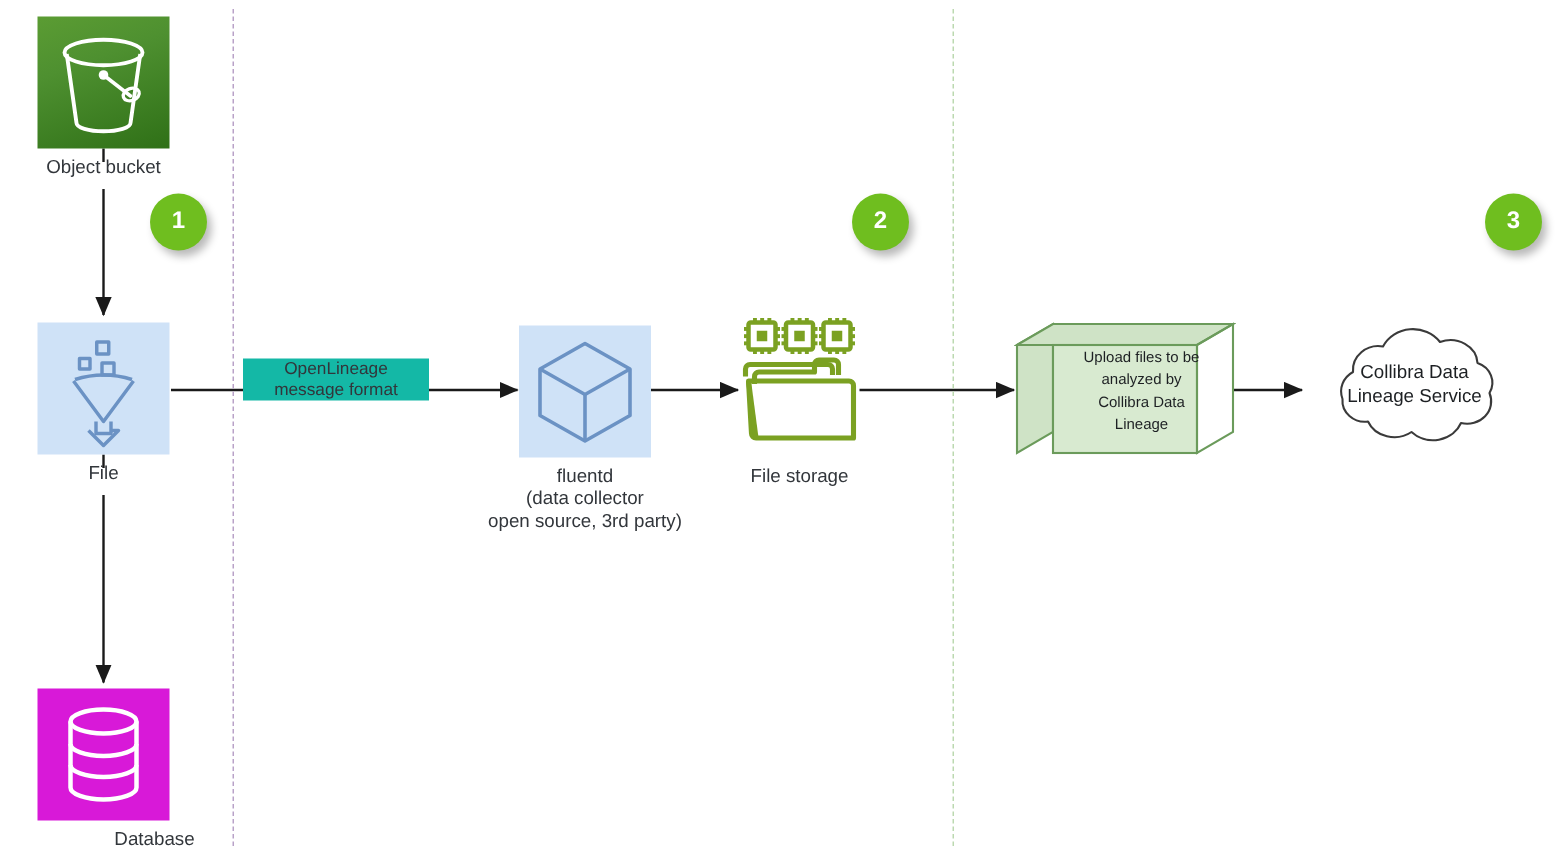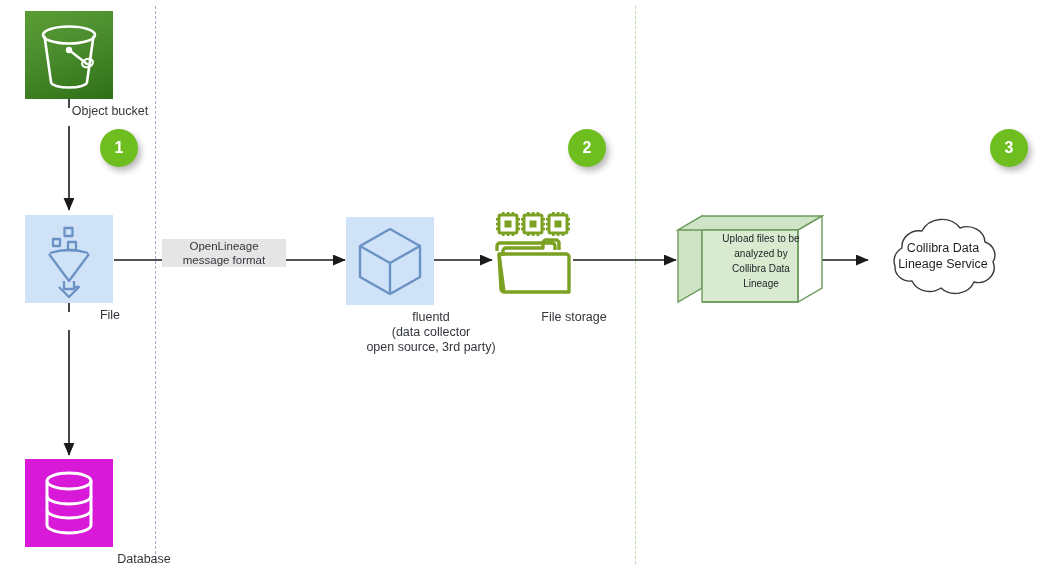--- a/index.html
+++ b/index.html
@@ -38,21 +38,20 @@
   .tile-db   { background: #d819d8; }
   .tile-fluentd { background: #cfe2f7; }
 
   
   .caption {
     font-size: 12.5px;
     color: #32363b;
     text-align: center;
     line-height: 15px;
     white-space: pre;
-    padding-left: 41px;
   }
 
   
   .badge {
     width: 38px;
     height: 38px;
     border-radius: 50%;
     background: #6fbe1f;
     box-shadow: 3px 4px 6px rgba(0,0,0,0.28);
     color: #ffffff;
@@ -72,21 +71,21 @@
     pointer-events: none;
   }
 
   
   .edge-label {
     font-size: 11.5px;
     color: #32363b;
     text-align: center;
     line-height: 14px;
     white-space: pre;
-    background: #e5e5e5;
+    background: #14b8a6;
     padding: 0 2px;
   }
 
   
   .box3d-text {
     font-size: 10px;
     color: #1d2023;
     text-align: center;
     line-height: 15px;
     white-space: pre;

